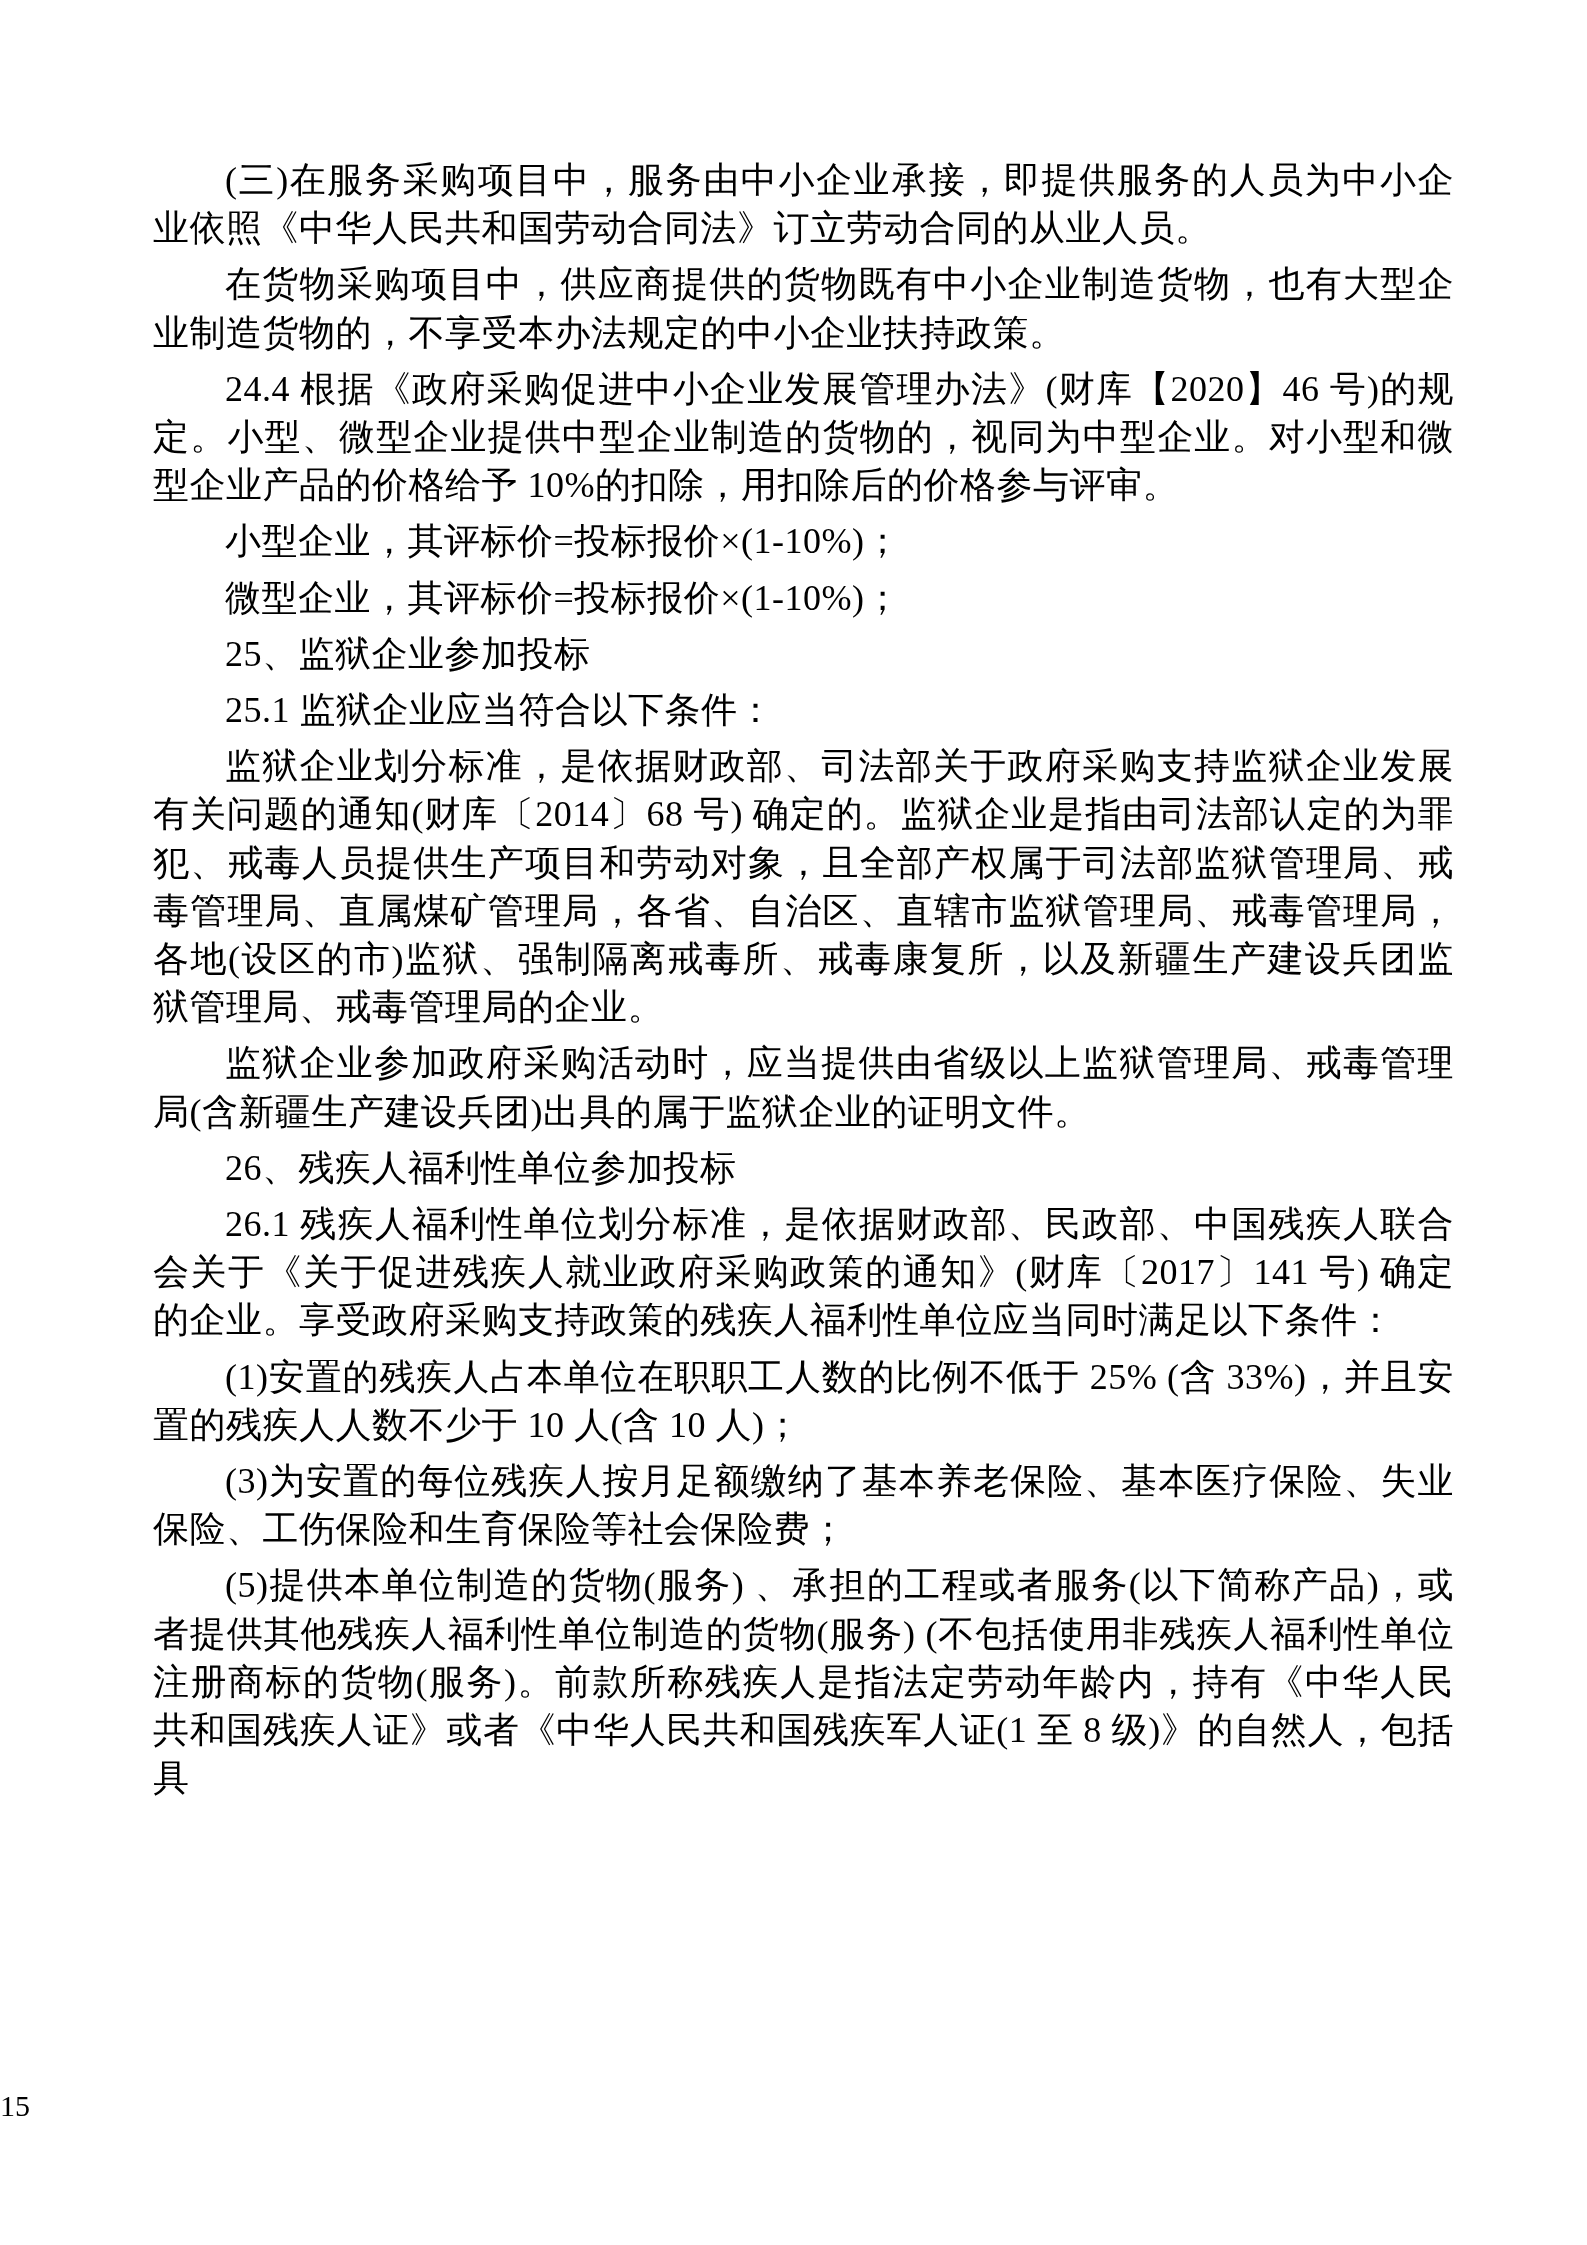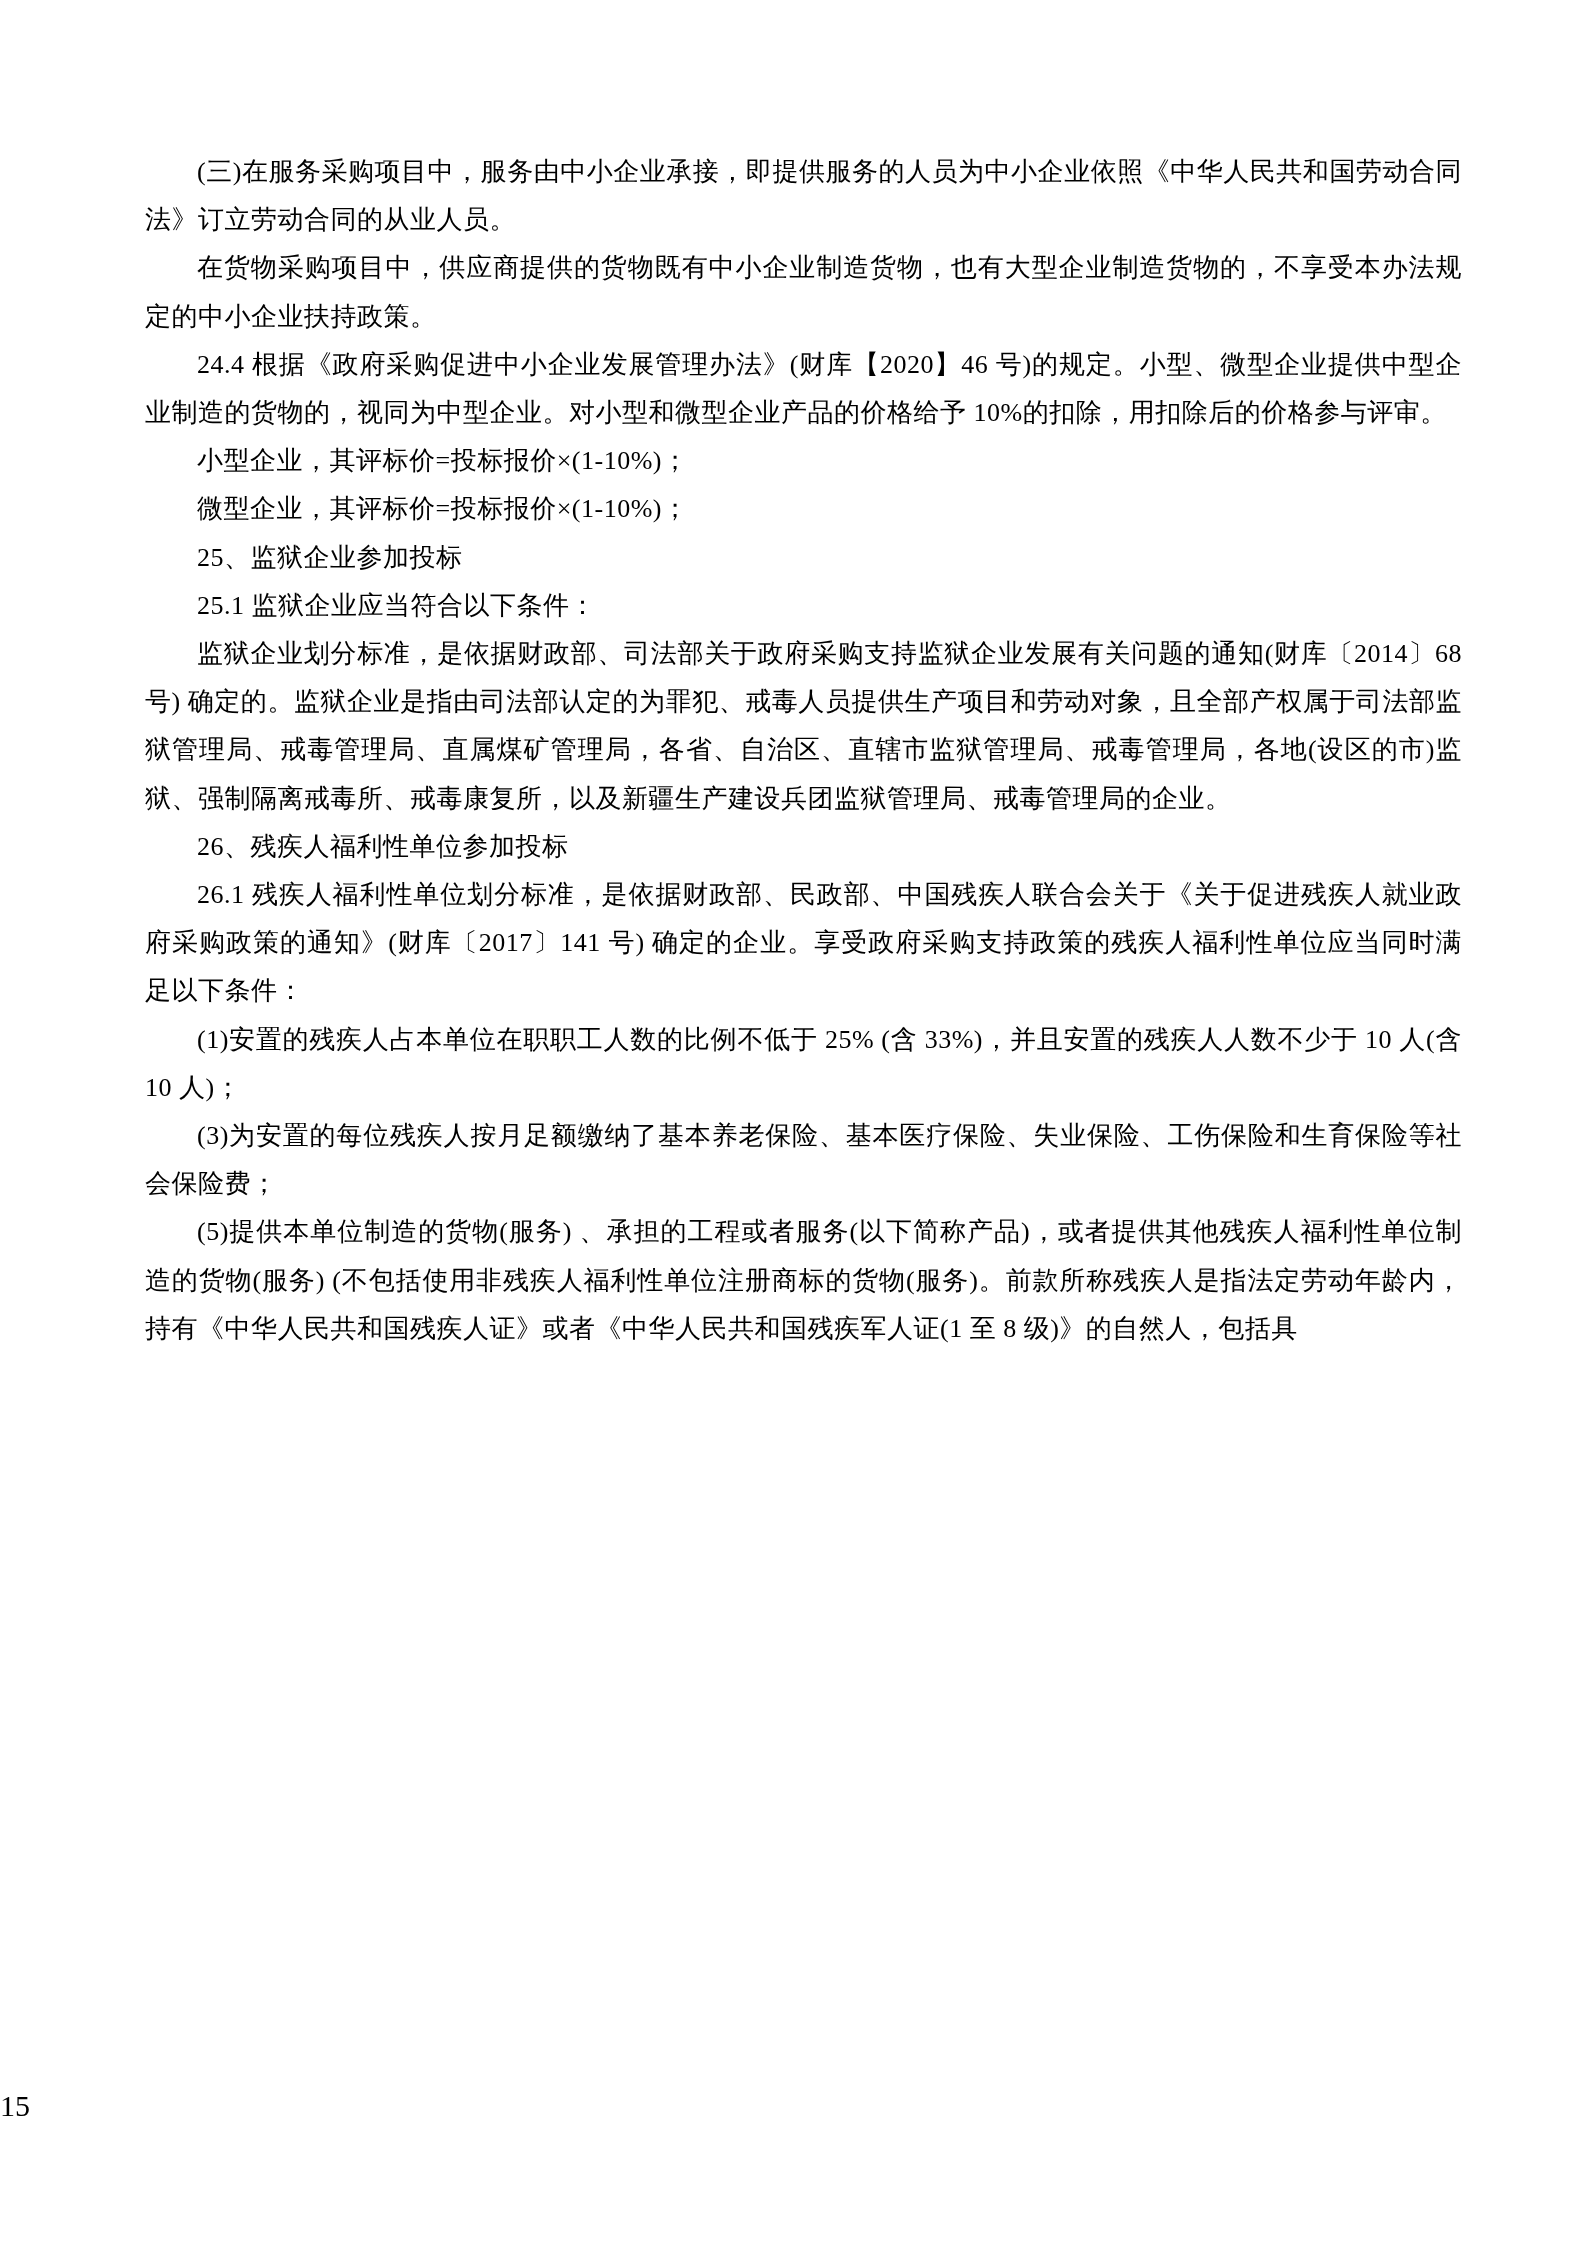--- a/index.html
+++ b/index.html
@@ -23,23 +23,23 @@
     height: 2245px;
     background: #ffffff;
   }
   .content {
     position: absolute;
     left: 145px;
     top: 148px;
     width: 1317px;
   }
   p.doc-para {
-    margin: 0;
+    margin: 8px;
     padding: 0;
-    font-size: 26px;
+    font-size: 36px;
     line-height: 48.2px;
     text-align: justify;
     text-indent: 2em;
     letter-spacing: 0.5px;
     word-break: break-all;
   }
   .footer {
     position: absolute;
     left: 0;
     top: 2088px;
@@ -55,20 +55,21 @@
 <div class="page">
   <div class="content">
     <p class="doc-para">(三)在服务采购项目中，服务由中小企业承接，即提供服务的人员为中小企业依照《中华人民共和国劳动合同法》订立劳动合同的从业人员。</p>
     <p class="doc-para">在货物采购项目中，供应商提供的货物既有中小企业制造货物，也有大型企业制造货物的，不享受本办法规定的中小企业扶持政策。</p>
     <p class="doc-para">24.4 根据《政府采购促进中小企业发展管理办法》(财库【2020】46 号)的规定。小型、微型企业提供中型企业制造的货物的，视同为中型企业。对小型和微型企业产品的价格给予 10%的扣除，用扣除后的价格参与评审。</p>
     <p class="doc-para">小型企业，其评标价=投标报价×(1-10%)；</p>
     <p class="doc-para">微型企业，其评标价=投标报价×(1-10%)；</p>
     <p class="doc-para">25、监狱企业参加投标</p>
     <p class="doc-para">25.1 监狱企业应当符合以下条件：</p>
     <p class="doc-para">监狱企业划分标准，是依据财政部、司法部关于政府采购支持监狱企业发展有关问题的通知(财库〔2014〕68 号) 确定的。监狱企业是指由司法部认定的为罪犯、戒毒人员提供生产项目和劳动对象，且全部产权属于司法部监狱管理局、戒毒管理局、直属煤矿管理局，各省、自治区、直辖市监狱管理局、戒毒管理局，各地(设区的市)监狱、强制隔离戒毒所、戒毒康复所，以及新疆生产建设兵团监狱管理局、戒毒管理局的企业。</p>
+    <p class="doc-para">监狱企业参加政府采购活动时，应当提供由省级以上监狱管理局、戒毒管理局(含新疆生产建设兵团)出具的属于监狱企业的证明文件。</p>
     <p class="doc-para">26、残疾人福利性单位参加投标</p>
     <p class="doc-para">26.1 残疾人福利性单位划分标准，是依据财政部、民政部、中国残疾人联合会关于《关于促进残疾人就业政府采购政策的通知》(财库〔2017〕141 号) 确定的企业。享受政府采购支持政策的残疾人福利性单位应当同时满足以下条件：</p>
     <p class="doc-para">(1)安置的残疾人占本单位在职职工人数的比例不低于 25% (含 33%)，并且安置的残疾人人数不少于 10 人(含 10 人)；</p>
     <p class="doc-para">(3)为安置的每位残疾人按月足额缴纳了基本养老保险、基本医疗保险、失业保险、工伤保险和生育保险等社会保险费；</p>
     <p class="doc-para">(5)提供本单位制造的货物(服务) 、承担的工程或者服务(以下简称产品)，或者提供其他残疾人福利性单位制造的货物(服务) (不包括使用非残疾人福利性单位注册商标的货物(服务)。前款所称残疾人是指法定劳动年龄内，持有《中华人民共和国残疾人证》或者《中华人民共和国残疾军人证(1 至 8 级)》的自然人，包括具</p>
   </div>
   <div class="footer">15</div>
 </div>
 
 </body></html>

